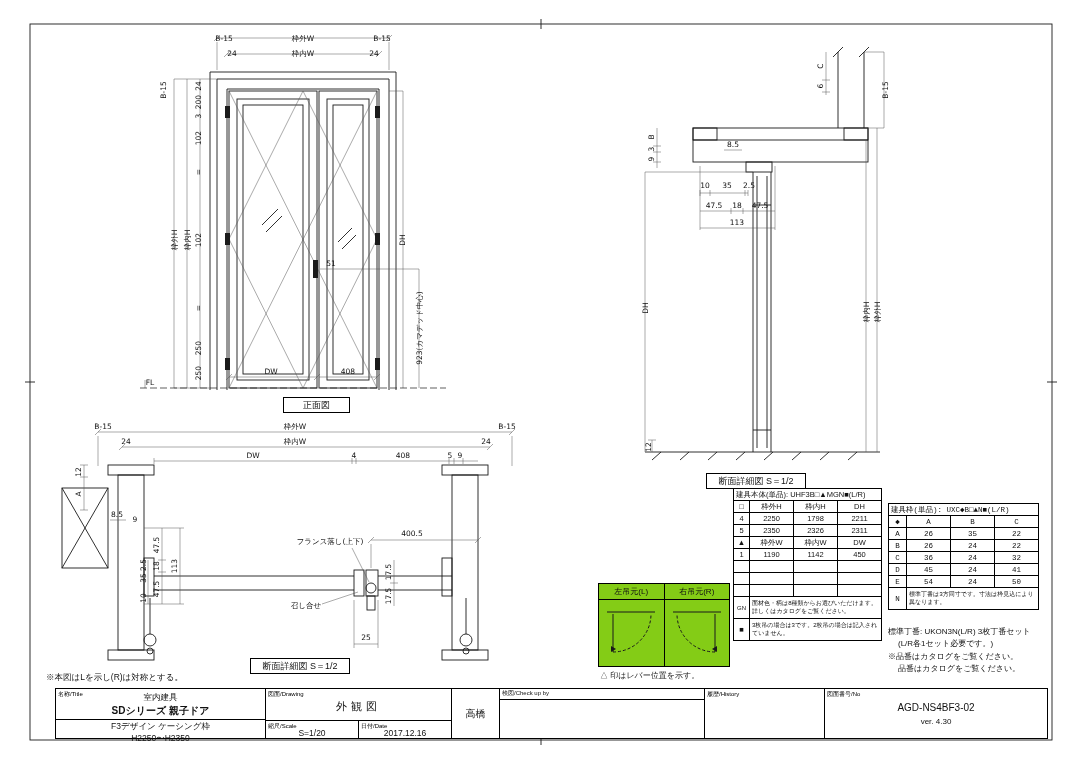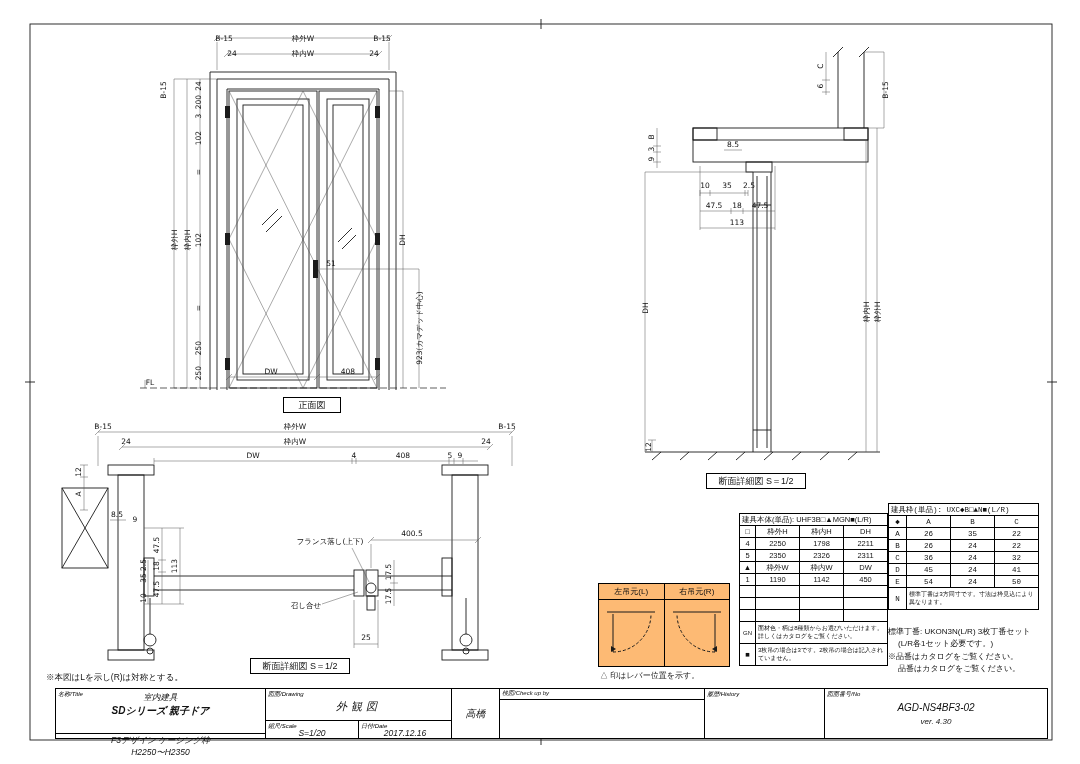--- a/index.html
+++ b/index.html
@@ -11,38 +11,38 @@
   .tn{stroke:#555;stroke-width:.5;fill:none;}
   .dash{stroke:#1a1a1a;stroke-width:.7;stroke-dasharray:7 3;fill:none;}
   text.dim{font-family:"DejaVu Sans",sans-serif;font-size:7.5px;fill:#111;text-anchor:middle;}
   .viewbox{position:absolute;border:1px solid #000;background:#fff;font-size:9px;text-align:center;box-sizing:border-box;}
   .note{position:absolute;font-size:8.5px;white-space:nowrap;}
   .small-note{position:absolute;font-size:8px;white-space:nowrap;line-height:1.55;}
   table.spec{position:absolute;border-collapse:collapse;background:#fff;table-layout:fixed;}
   table.spec td{border:1px solid #000;font-size:7.5px;text-align:center;padding:0;height:12px;box-sizing:border-box;overflow:hidden;}
   table.spec td.ttl{font-size:7.5px;text-align:left;padding-left:2px;white-space:nowrap;}
   table.spec td.notecell{font-size:6px;text-align:left;line-height:1.2;padding:1px 2px;height:22px;white-space:normal;}
-  .hingebox{position:absolute;left:598px;top:583px;width:132px;height:84px;border:1px solid #000;box-sizing:border-box;background:#fdba74;}
+  .hingebox{position:absolute;left:598px;top:583px;width:132px;height:84px;border:1px solid #000;box-sizing:border-box;background:#84cc16;}
   .hingehead{display:flex;height:16px;border-bottom:1px solid #000;box-sizing:border-box;}
   .hingehead div{flex:1;font-size:8px;text-align:center;line-height:15px;box-sizing:border-box;}
   .hingehead div:first-child{border-right:1px solid #000;}
   .hingebody{display:flex;height:66px;}
   .hingebody .cell{flex:1;box-sizing:border-box;}
   .hingebody .cell:first-child{border-right:1px solid #000;}
   .tb{position:absolute;left:55px;top:688px;width:993px;height:51px;border:1.3px solid #000;display:flex;background:#fff;box-sizing:border-box;}
-  .tb .cell{border-right:1px solid #000;position:relative;box-sizing:border-box;height:100%;font-style:italic;}
+  .tb .cell{border-right:1px solid #000;position:relative;box-sizing:border-box;height:100%;}
   .tb .cell:last-child{border-right:none;}
   .tiny{font-size:6px;position:absolute;top:1px;left:2px;white-space:nowrap;color:#000;}
   .logo{width:124px;display:flex;align-items:center;justify-content:center;}
   .logotxt{font-family:"Liberation Serif",serif;font-weight:bold;font-size:21px;letter-spacing:1px;}
   .logo-n{border:2.5px solid #000;padding:0 2px;margin-right:1px;}
   .namecell{width:210px;text-align:center;}
   .nm1{font-size:8.5px;margin-top:3px;}
   .nm2{font-size:10px;font-weight:bold;}
-  .namediv{border-top:1px solid #000;margin-top:15px;padding-top:1px;}
+  .namediv{border-top:1px solid #000;margin-top:1px;padding-top:1px;}
   .nm3{font-size:8.5px;}
   .nm4{font-size:8.5px;}
   .dwgcell{width:186px;}
   .dwgname{text-align:center;font-size:11px;margin-top:10px;letter-spacing:4px;}
   .dwgbottom{position:absolute;bottom:0;left:0;right:0;height:18px;border-top:1px solid #000;display:flex;box-sizing:border-box;}
   .dwgbottom .sub{flex:1;position:relative;box-sizing:border-box;}
   .dwgbottom .sub:first-child{border-right:1px solid #000;}
   .subval{text-align:center;font-size:8.5px;margin-top:7px;}
   .apprcell{width:48px;}
   .apprname{text-align:center;font-size:10px;margin-top:18px;}
@@ -322,21 +322,21 @@
         <text x="177" y="566" transform="rotate(-90 177 566)" class="dim">113</text>
         <text x="412" y="536" class="dim">400.5</text>
         <text x="330" y="544" class="dim">フランス落し(上下)</text>
         <text x="306" y="608" class="dim">召し合せ</text>
         <text x="391" y="572" transform="rotate(-90 391 572)" class="dim">17.5</text>
         <text x="391" y="596" transform="rotate(-90 391 596)" class="dim">17.5</text>
         <text x="366" y="640" class="dim">25</text>
       </g>
   </svg>
 
-  <div class="viewbox" style="left:283px;top:397px;width:58px;height:16px;line-height:15px;">正面図</div>
+  <div class="viewbox" style="left:283px;top:397px;width:67px;height:16px;line-height:15px;">正面図</div>
   <div class="viewbox" style="left:706px;top:473px;width:100px;height:16px;line-height:15px;">断面詳細図 S＝1/2</div>
   <div class="viewbox" style="left:250px;top:658px;width:100px;height:16px;line-height:15px;">断面詳細図 S＝1/2</div>
 
   <div class="note" style="left:46px;top:672px;">※本図はLを示し(R)は対称とする。</div>
   <div class="note" style="left:600px;top:670px;font-size:8px;">△ 印はレバー位置を示す。</div>
 
   <div class="hingebox">
     <div class="hingehead">
       <div>左吊元(L)</div>
       <div>右吊元(R)</div>
@@ -358,21 +358,21 @@
             <line x1="8" y1="12" x2="56" y2="12"></line>
             <line x1="50" y1="14" x2="50" y2="52"></line>
             <path d="M50,52 A38,38 0 0 1 12,14" stroke-dasharray="3 2"></path>
           </g>
           <path d="M52,46 l-5,3 5,3 z" fill="#1a1a1a"></path>
         </svg>
       </div>
     </div>
   </div>
 
-  <table class="spec" style="left:733px;top:513px;width:148px;margin-left:6px;">
+  <table class="spec" style="left:733px;top:488px;width:148px;">
     <colgroup>
         <col style="width:16px">
         <col style="width:44px">
         <col style="width:44px">
         <col style="width:44px">
       </colgroup>
     <tbody>
         <tr>
           <td class="ttl" colspan="4">建具本体(単品): UHF3B□▲MGN■(L/R)</td>
         </tr>

